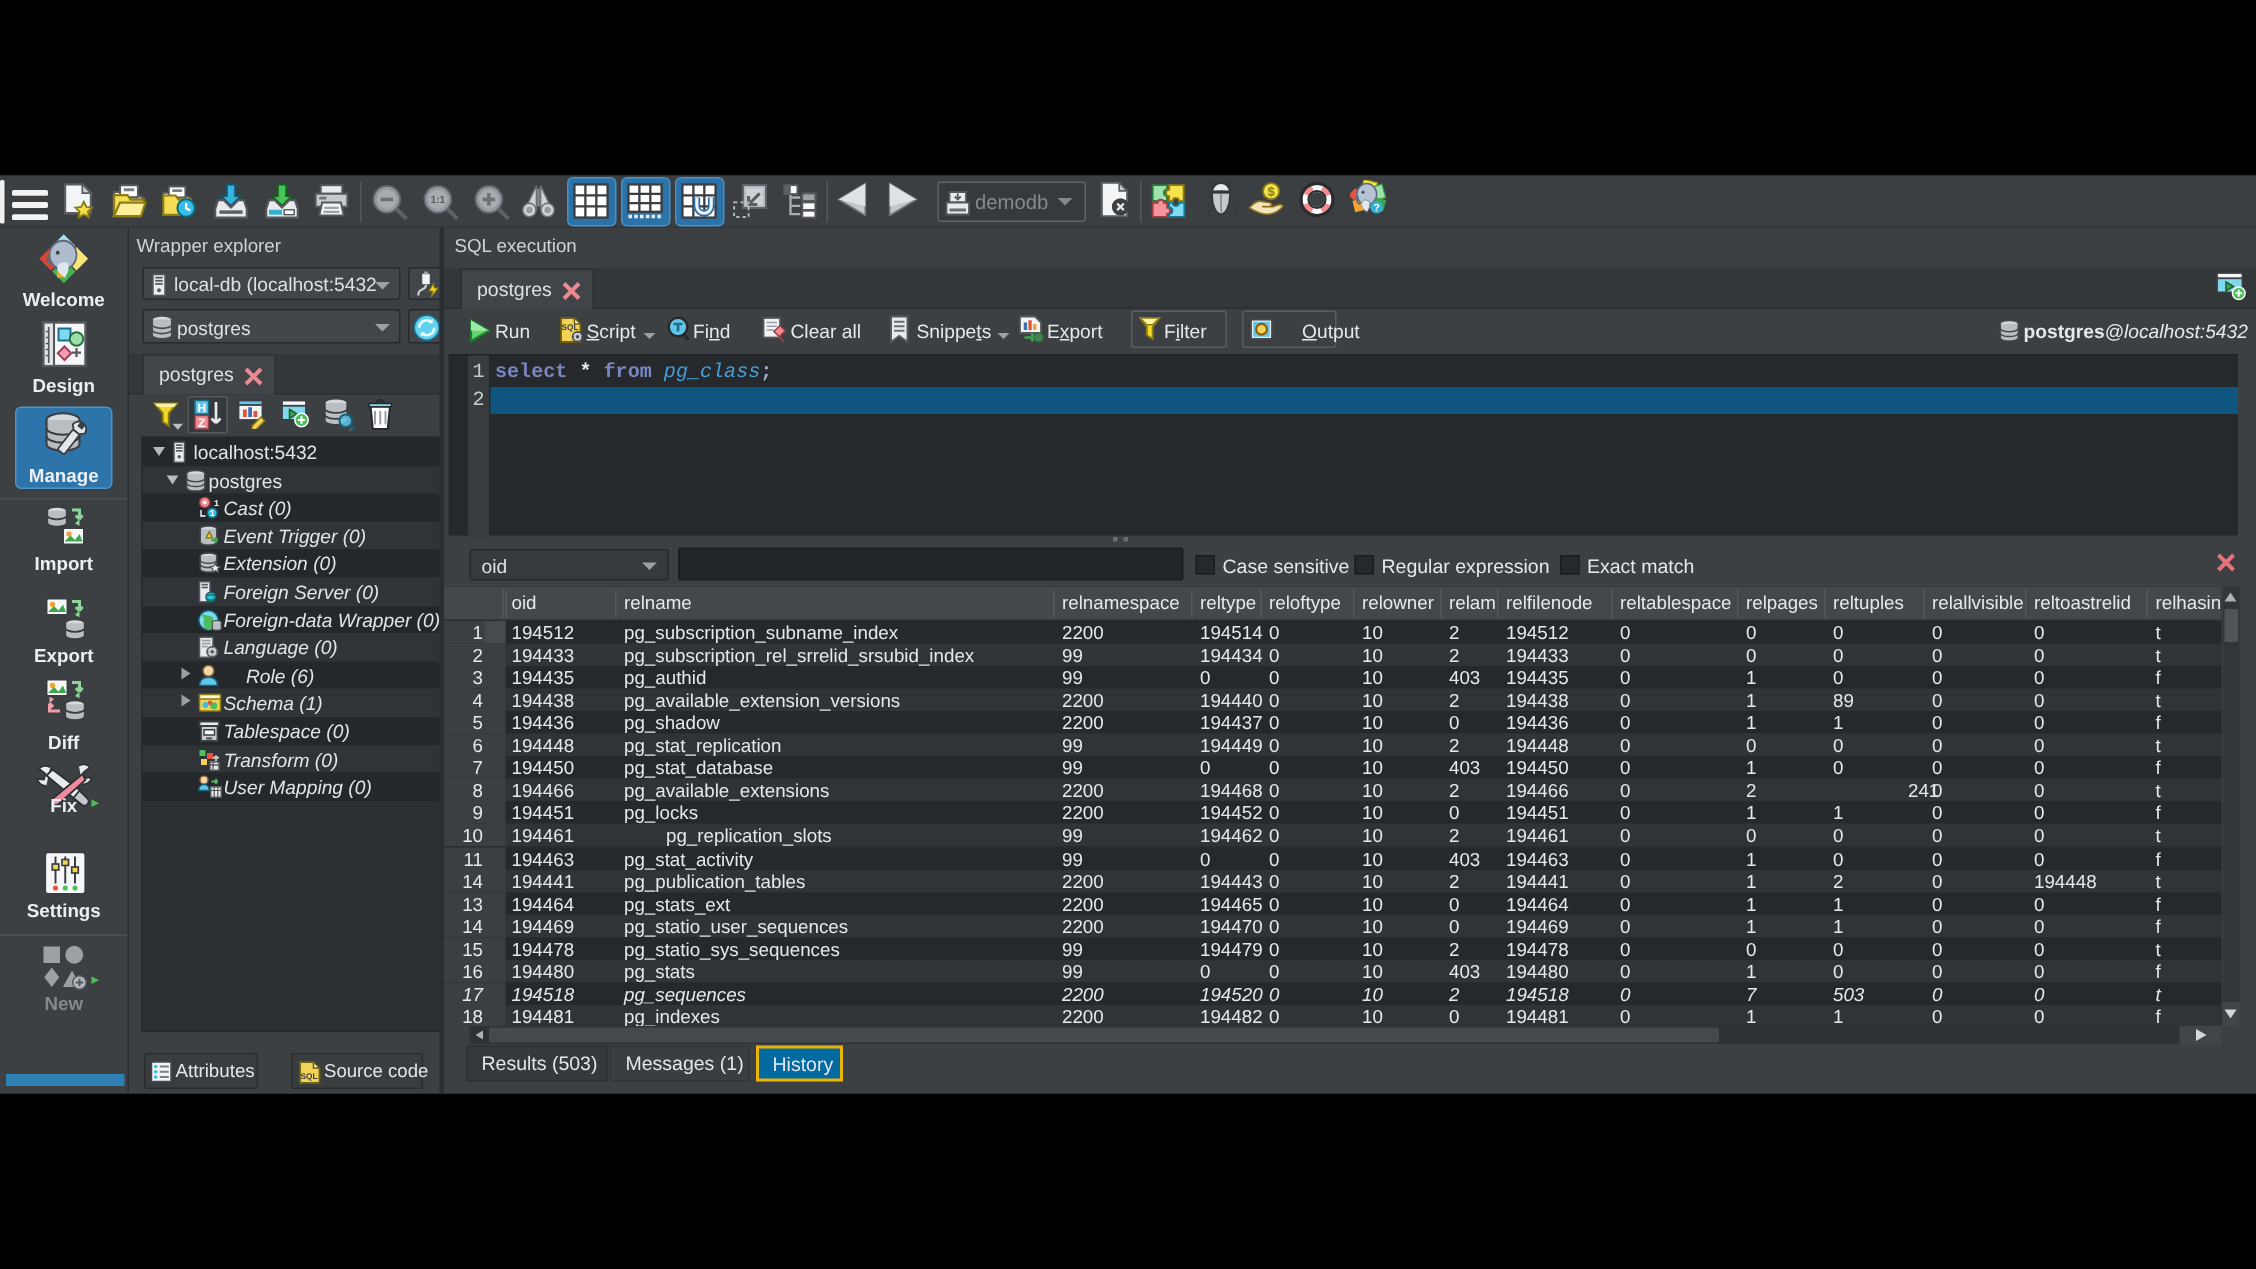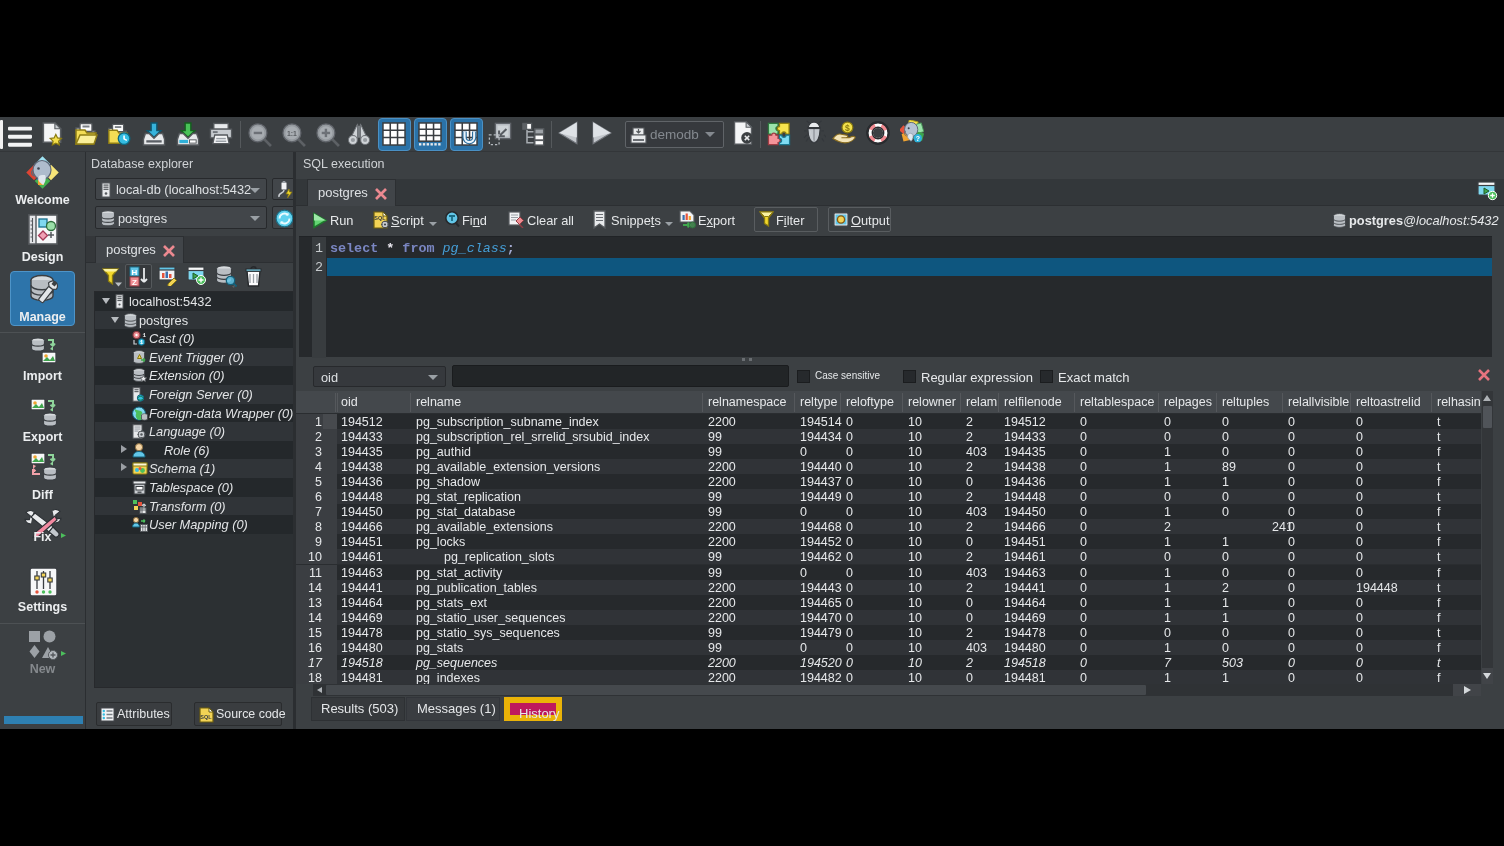--- a/index.html
+++ b/index.html
@@ -364,21 +364,21 @@
         <path d="M6.5 15l5 6.5-5 6.5-5-6.5z" fill="#9ca1a6"></path>
         <path d="M14 28l6-11 6 11z" fill="#9ca1a6"></path>
         <circle cx="25" cy="25" r="4.5" fill="#b4b9be" stroke="#55595d"></circle>
         <path d="M25 22.5v5m-2.5-2.5h5" stroke="#55595d" stroke-width="1.4"></path>
         <path d="M33 21l5 2.5-5 2.5z" fill="#4cbf5c"></path>
       </svg>
     <div class="sbitem" style="top:510px;color:#85898d">New</div>
     <div class="abs" style="left:4px;top:564px;width:79px;height:8px;background:#2e80b2;"></div>
   </div>
   <div id="explorer">
-      <div class="title">Database explorer</div>
+      <div class="title">Wrapper explorer</div>
     <div class="combo" style="left:9px;top:26px;width:172px;height:22px;">
       <svg style="position:absolute;left:5px;top:3px" width="10" height="16" viewBox="0 0 10 16">
           <rect x="1" y="1" width="8" height="14" fill="#e8eaec" stroke="#55595d"></rect>
           <rect x="2.5" y="2.5" width="5" height="1.2" fill="#55595d"></rect>
           <rect x="2.5" y="4.6" width="5" height="1.2" fill="#55595d"></rect>
           <rect x="2.5" y="6.7" width="5" height="1.2" fill="#55595d"></rect>
           <circle cx="5" cy="11.5" r="1.3" fill="#55595d"></circle>
         </svg>
       <span style="position:absolute;left:20px;top:3px;white-space:nowrap;font-size:12.8px;">local-db (localhost:5432</span>
       <span class="arr" style="top:9px;right:6px"></span>
@@ -674,21 +674,21 @@
         <path d="M1 1h13L9.5 7v8l-4-2.5V7z" fill="#f2d82c" stroke="#8a7a10" stroke-width="1.3"></path>
         <path d="M1 1h13L9.5 5.5h-4z" fill="#faf2a0" stroke="#8a7a10" stroke-width="1"></path>
       </svg>
     <span class="tbarlbl" style="left:480px">F<span class="mnem">i</span>lter</span>
     <div class="btnbox" style="left:532px;top:55px;width:63px;"></div>
     <svg class="abs" style="left:537px;top:60px" width="16" height="15" viewBox="0 0 16 15">
         <rect x="1" y="1" width="14" height="13" rx="1" fill="#e8eaec" stroke="#45494d" stroke-width="1.2"></rect>
         <rect x="2.5" y="2.5" width="11" height="10" fill="#62c6e8"></rect>
         <circle cx="8" cy="7.5" r="3.6" fill="#f2d355" stroke="#8a5a10" stroke-width="1.4"></circle>
       </svg>
-    <span class="tbarlbl" style="left:555px"><span class="mnem">O</span>utput</span>
+    <span class="tbarlbl" style="left:572px"><span class="mnem">O</span>utput</span>
     <svg class="abs" style="left:1036px;top:61px" width="15" height="15" viewBox="0 0 15 15">
         <ellipse cx="7.5" cy="2.8" rx="6" ry="2.2" fill="#d6dadd" stroke="#45494d"></ellipse>
         <path d="M1.5 2.8v9.4c0 1.2 2.7 2.2 6 2.2s6-1 6-2.2V2.8" fill="#b9bec3" stroke="#45494d"></path>
         <path d="M1.5 6c0 1.2 2.7 2.2 6 2.2s6-1 6-2.2M1.5 9.2c0 1.2 2.7 2.2 6 2.2s6-1 6-2.2" fill="none" stroke="#45494d"></path>
       </svg>
     <span class="tbarlbl" style="left:1053px;font-size:12.8px"><b>postgres</b><i>@localhost:5432</i></span>
 
     <div id="editor">
       <div class="abs" style="left:13px;top:0;width:14px;height:121px;background:#383c3f;"></div>
       <span class="mono abs" style="left:16px;top:4px;color:#c6cacd;font-size:13.4px;">1</span>
@@ -698,21 +698,21 @@
     </div>
     <span class="abs" style="left:446px;top:206px;width:3px;height:3px;background:#6a6e72;"></span>
     <span class="abs" style="left:453px;top:206px;width:3px;height:3px;background:#6a6e72;"></span>
 
     <div class="combo" style="left:17px;top:214px;width:133px;height:21px;background:#36393d;">
       <span style="position:absolute;left:7px;top:3px;font-size:12.8px;">oid</span>
       <span class="arr" style="top:8px;right:7px"></span>
     </div>
     <div class="abs" style="left:156px;top:213px;width:337px;height:22px;background:#222527;border:1px solid #1a1c1e;border-radius:2px;"></div>
     <span class="cbx" style="left:501px;top:218px"></span>
-    <span class="tbarlbl" style="left:519px;top:218px;font-size:10px">Case sensitive</span>
+    <span class="tbarlbl" style="left:519px;top:218px;font-size:13px">Case sensitive</span>
     <span class="cbx" style="left:607px;top:218px"></span>
     <span class="tbarlbl" style="left:625px;top:218px;font-size:13px">Regular expression</span>
     <span class="cbx" style="left:744px;top:218px"></span>
     <span class="tbarlbl" style="left:762px;top:218px;font-size:13px">Exact match</span>
     <svg class="abs" style="left:1181px;top:216px" width="14" height="14" viewBox="0 0 14 14">
         <path d="M2 2l10 10M12 2L2 12" stroke="#e8737e" stroke-width="2.6"></path>
       </svg>
 
     <div id="resulttable">
 <div class="hrow" style="left:0;top:0;width:1185px;height:23px;border-bottom:1px solid #2a2d30;">
@@ -1086,17 +1086,17 @@
       <div class="abs" style="left:1140px;top:0px;width:28px;height:12px;background:#414448;"></div>
       <span class="abs" style="left:1151px;top:1.5px;width:0;height:0;border-top:4.5px solid transparent;border-bottom:4.5px solid transparent;border-left:7px solid #d4d8db;"></span>
     </div>
 
     <div class="abs" style="left:15px;top:545px;width:94px;height:24px;background:#36393c;border:1px solid #2e3134;">
         <span style="position:absolute;left:9px;top:3px;font-size:13px;white-space:nowrap;">Results (503)</span>
       </div>
     <div class="abs" style="left:110px;top:545px;width:94px;height:24px;background:#3a3d41;border:1px solid #32353a;">
         <span style="position:absolute;left:10px;top:3px;font-size:13px;white-space:nowrap;">Messages (1)</span>
       </div>
-    <div class="abs" style="left:208px;top:545px;width:58px;height:24px;background:#be185d;border:6px solid #eab308;">
+    <div class="abs" style="left:208px;top:545px;width:58px;height:24px;background:#0369a1;border:2px solid #eab308;">
         <span style="position:absolute;left:9px;top:3px;font-size:13px;white-space:nowrap;">History</span>
       </div>
   </div>
 </div>
 
 </body></html>

